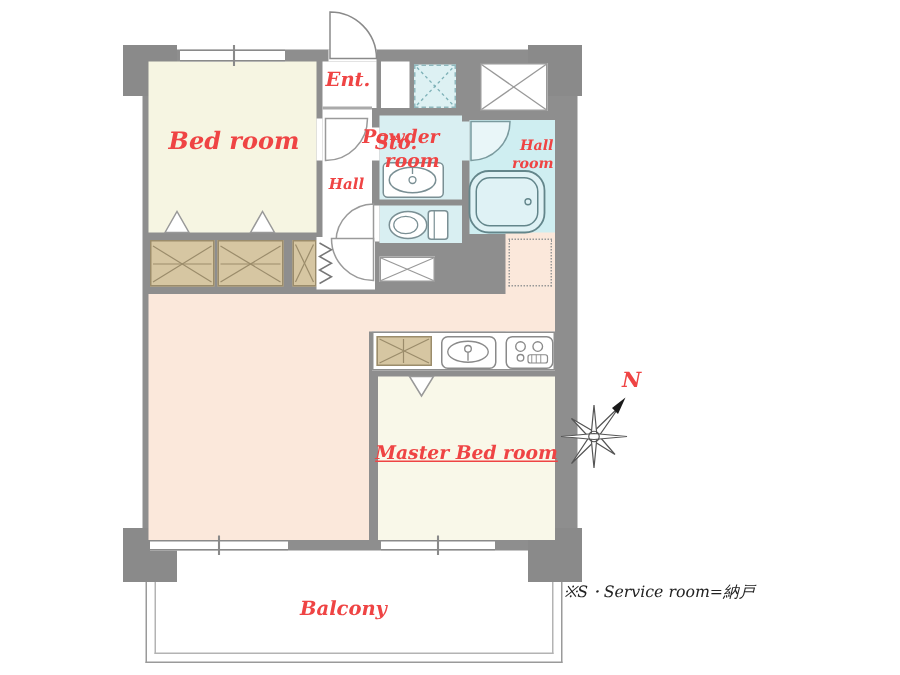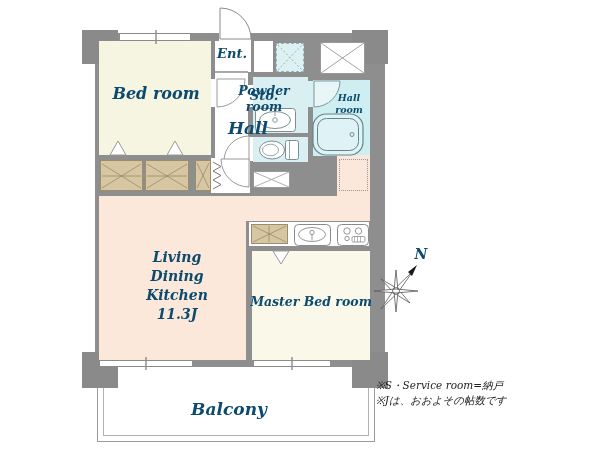--- a/index.html
+++ b/index.html
@@ -1,19 +1,19 @@
 <!DOCTYPE html>
 <html><head>
 <meta charset="utf-8">
 <style>
   html,body{margin:0;padding:0;background:#fff;}
   .plan{position:relative;width:600px;height:450px;background:#fff;overflow:hidden;}
   .abs{position:absolute;}
   .lbl{position:absolute;font-family:"DejaVu Serif","Liberation Serif",serif;
-       font-style:italic;font-weight:700;color:#0c4a6e;text-align:center;
+       font-style:italic;font-weight:700;color:#ef4444;text-align:right;
        transform:translateX(-50%);line-height:1.25;}
   .note{font-family:"DejaVu Serif","Liberation Serif",serif;font-style:italic;
         font-size:10.5px;color:#222;line-height:15px;text-align:left;}
   svg{display:block;}
 </style>
 </head>
 <body>
 
 <div class="plan">
 
@@ -158,29 +158,24 @@
     </g>
   </svg>
 
   <div class="lbl" style="left:156px;top:84px;font-size:16px;">
     <div>Bed room</div>
   </div>
   <div class="lbl" style="left:232px;top:46px;font-size:13px;">Ent.</div>
   <div class="lbl" style="left:264px;top:52px;font-size:13px;margin-top:36px;">Sto.</div>
   <div class="lbl" style="left:264px;top:83px;width:58px;font-size:12.5px;">Powder room</div>
   <div class="lbl" style="left:349px;top:92px;width:40px;font-size:9.5px;">Hall room</div>
-  <div class="lbl" style="left:248px;top:118px;font-size:17px;">Hall</div>
-  <div class="lbl" style="left:177px;top:248px;width:104px;font-size:14px;line-height:19px;">
-    <div>Living Dining Kitchen</div>
-    <div>11.3J</div>
-  </div>
-  <div class="lbl" style="left:311px;top:294px;font-size:12.5px;line-height:16px;white-space:nowrap;">
+  <div class="lbl" style="left:231px;top:118px;font-size:10px;">Hall</div>
+  <div class="lbl" style="left:311px;top:294px;font-size:12.5px;line-height:16px;white-space:nowrap;text-decoration:underline;">
     <div>Master Bed room</div>
   </div>
-  <div class="lbl" style="left:229px;top:399px;font-size:17px;">Balcony</div>
+  <div class="lbl" style="left:229px;top:399px;font-size:13px;">Balcony</div>
   <div class="lbl" style="left:421px;top:246px;font-size:14px;">N</div>
 
-  <div class="abs note" style="left:376px;top:378px;width:210px;">
+  <div class="abs note" style="left:376px;top:388px;width:210px;">
     <div>※S・Service room=納戸</div>
-    <div>※Jは、おおよその帖数です</div>
   </div>
 
 </div>
 
 </body></html>

